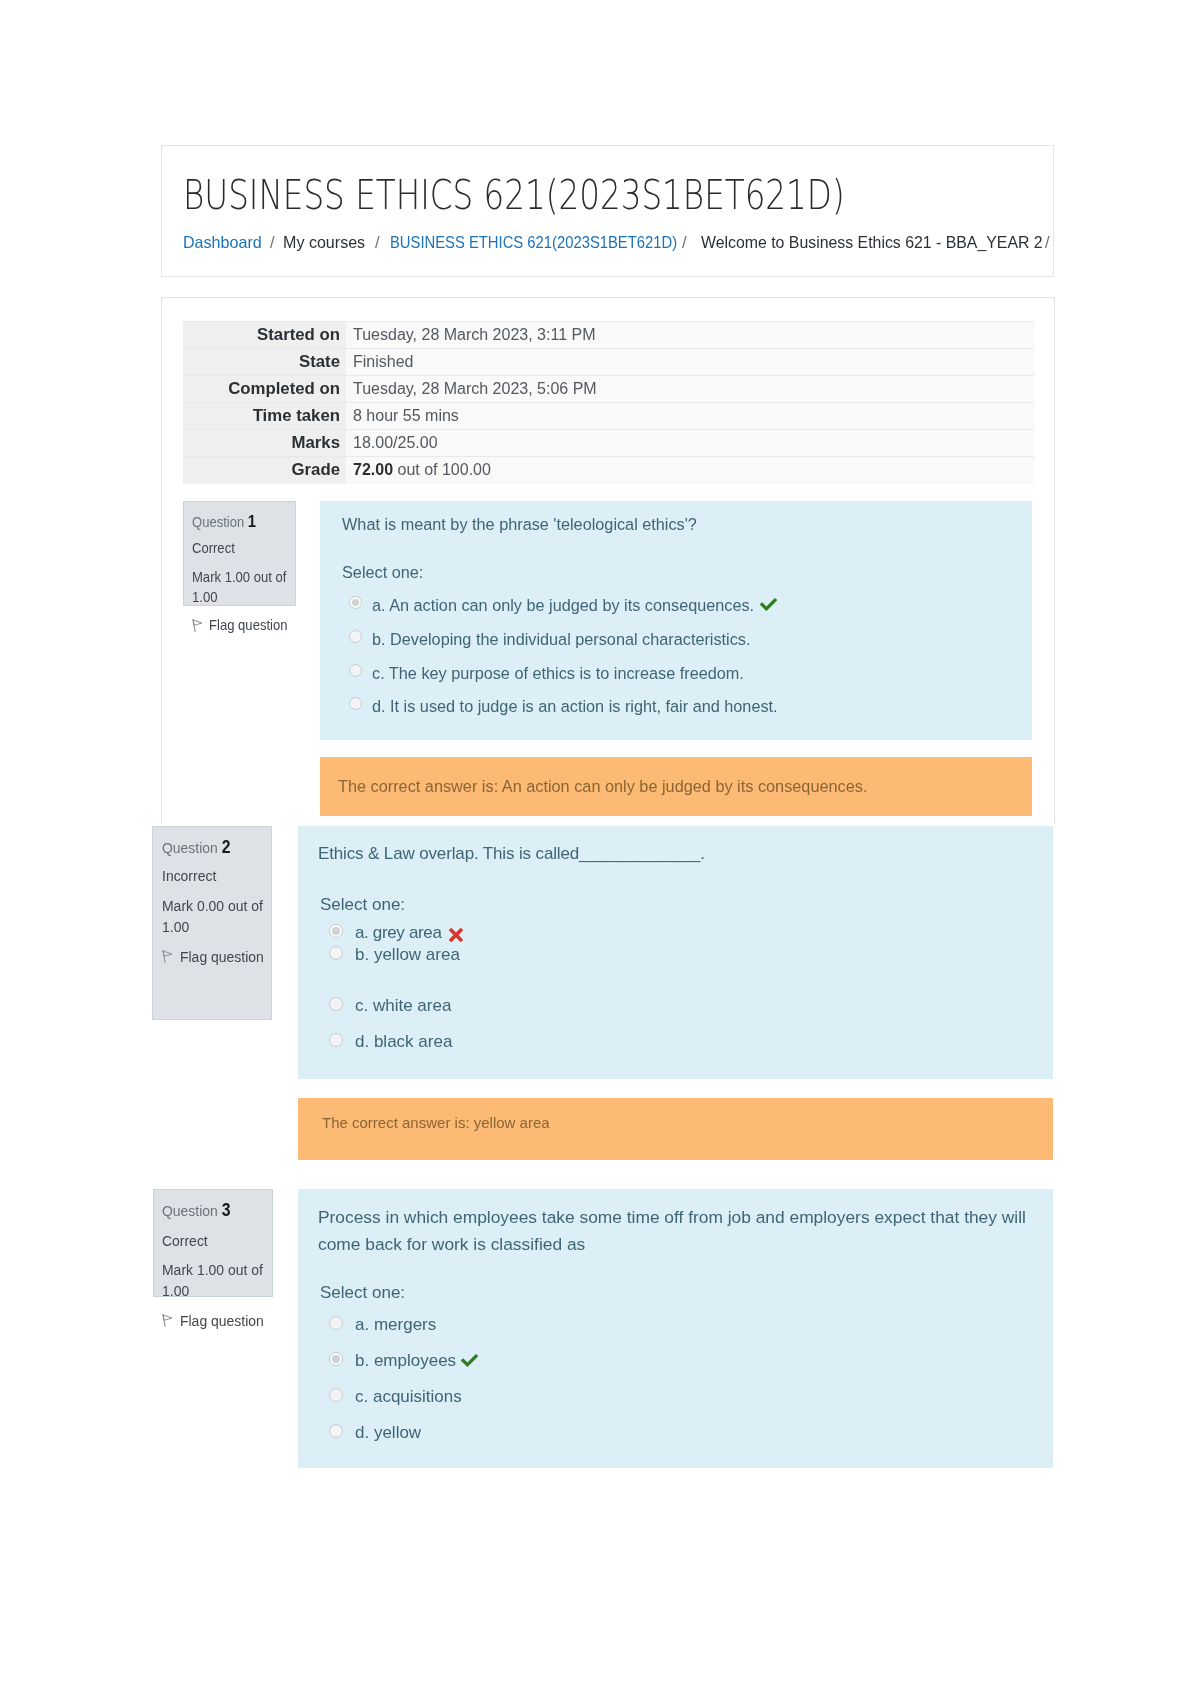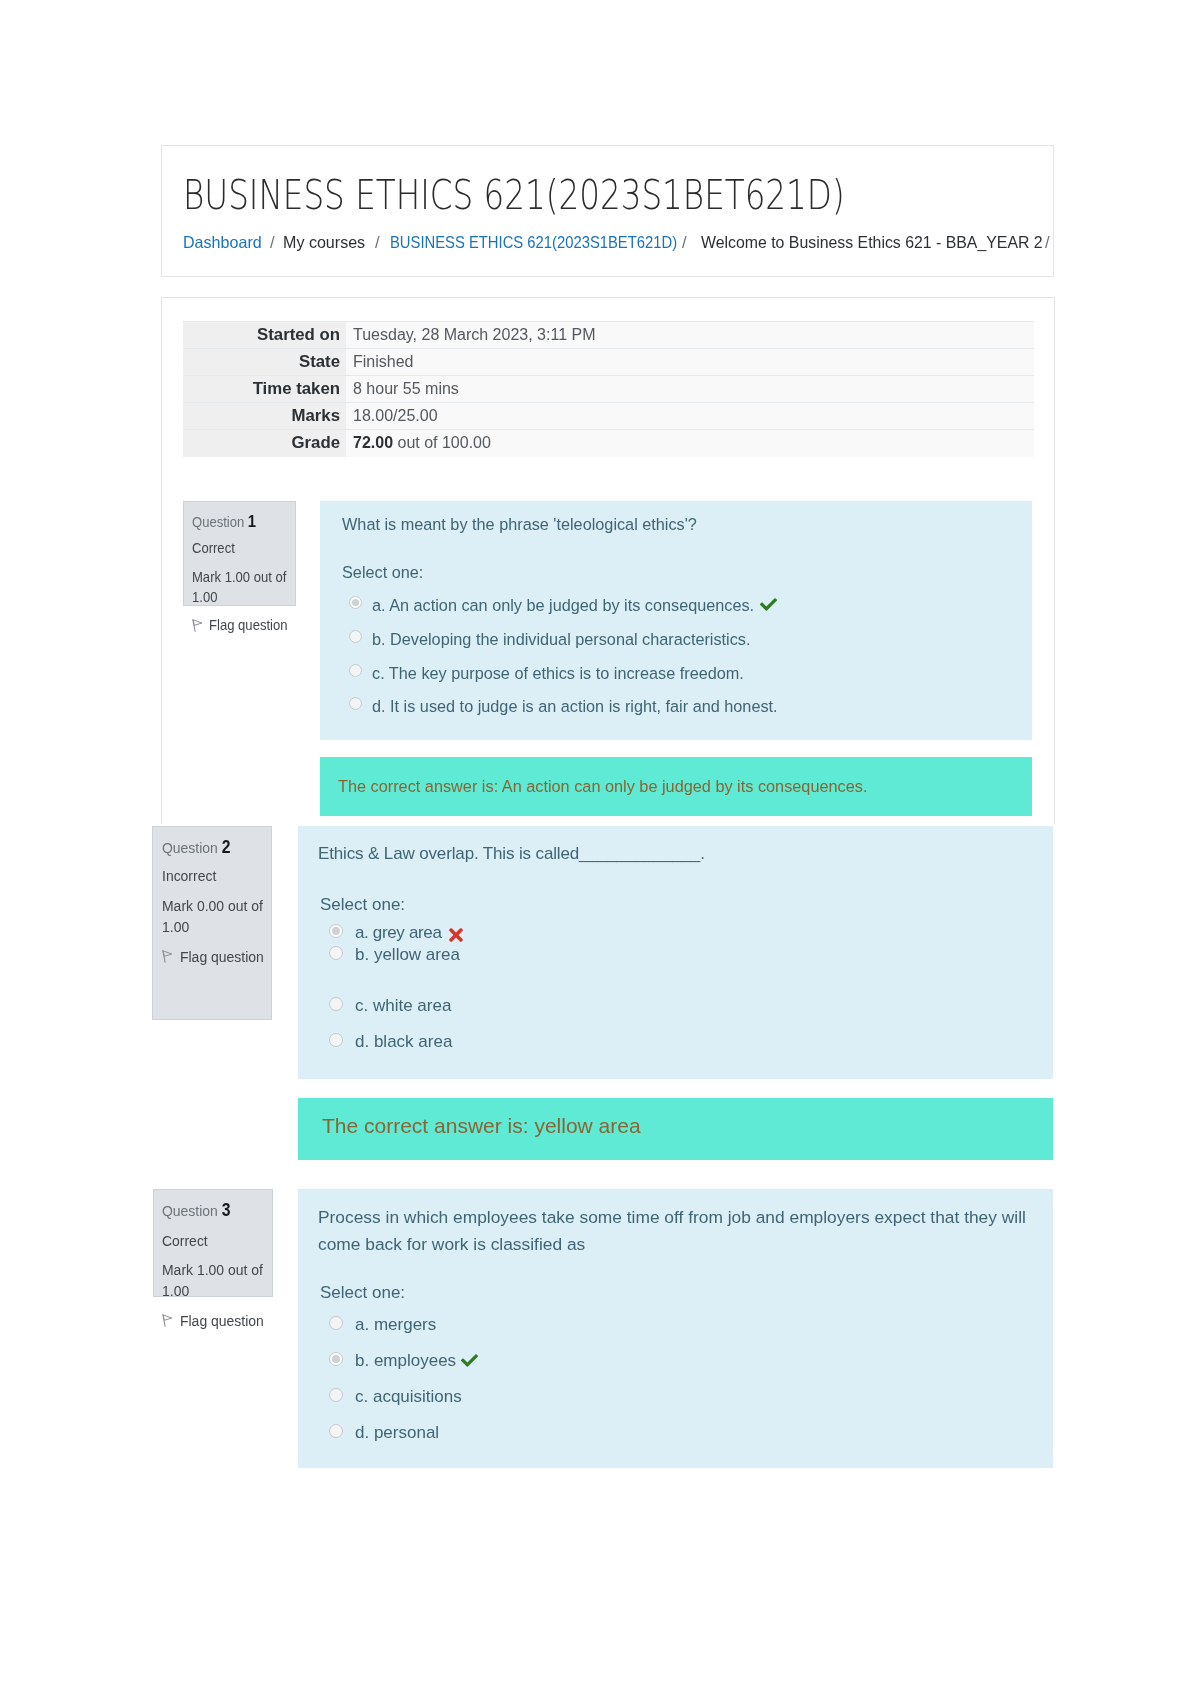--- a/index.html
+++ b/index.html
@@ -87,21 +87,21 @@
     border:1px solid #c6cacd;background:#f3f4f5;box-sizing:border-box;
   }
   .radio.on{background:#fcfcfc;}
   .radio.on::after{
     content:"";position:absolute;border-radius:50%;background:#ced2d4;
   }
   .ok-icon,.bad-icon{display:inline-block;}
   .mkicon{display:block;}
 
   .qfeedback{
-    position:absolute;background:#5eead4;box-sizing:border-box;
+    position:absolute;background:#fdba74;box-sizing:border-box;
   }
   .qfeedback .fbtext{position:absolute;white-space:nowrap;color:#8a6534;}
 
   
   .q1info{left:183px;top:501px;width:113px;height:105px;font-size:14.5px;}
   .q1info .line{transform:scaleX(0.9);}
   .q1info .qno{left:8px;top:11px;font-size:14.5px;}
   .q1info .qno b{font-size:16.5px;}
   .q1info .qstate{left:8px;top:39px;}
   .q1info .qmark1{left:8px;top:68px;}
@@ -141,21 +141,21 @@
   .q2sel{top:69px;}
   .q2o0{top:97px;}
   .q2o1{top:119px;}
   .q2o2{top:170px;}
   .q2o3{top:206px;}
   .q2content .radio{left:9px;top:1px;width:14px;height:14px;}
   .q2content .radio.on::after{left:2px;top:2px;width:8px;height:8px;}
   .q2content .olabel{margin-left:35px;}
   .q2content .bad-icon{margin-left:7px;vertical-align:-7px;}
   .q2o0 .olabel{letter-spacing:-0.35px;}
-  .q2fb{left:298px;top:1098px;width:755px;height:62px;font-size:21px;}
+  .q2fb{left:298px;top:1098px;width:755px;height:62px;font-size:15px;}
   .q2fb .fbtext{left:24px;top:16px;}
 
   
   .q3info{left:153px;top:1189px;width:120px;height:108px;font-size:15.5px;}
   .q3info .line{transform:scaleX(0.9);}
   .q3info .qno{left:8px;top:12px;font-size:15.5px;}
   .q3info .qno b{font-size:17.5px;}
   .q3info .qstate{left:8px;top:43px;}
   .q3info .qmark1{left:8px;top:72px;}
   .q3info .qmark2{left:8px;top:93px;}
@@ -200,20 +200,24 @@
       <tbody>
         <tr>
           <th>Started on</th>
           <td>Tuesday, 28 March 2023, 3:11 PM</td>
         </tr>
         <tr>
           <th>State</th>
           <td>Finished</td>
         </tr>
         <tr>
+          <th>Completed on</th>
+          <td>Tuesday, 28 March 2023, 5:06 PM</td>
+        </tr>
+        <tr>
           <th>Time taken</th>
           <td>8 hour 55 mins</td>
         </tr>
         <tr>
           <th>Marks</th>
           <td>18.00/25.00</td>
         </tr>
         <tr>
           <th>Grade</th>
           <td><b>72.00</b><span> out of 100.00</span></td>
@@ -291,16 +295,16 @@
   </div>
   <div class="qcontent q3content">
     <div class="qline q3t1">Process in which employees take some time off from job and employers expect that they will</div>
     <div class="qline q3t2">come back for work is classified as</div>
     <div class="qline q3sel">Select one:</div>
     <div class="qline q3o0"><span class="radio"></span><span class="olabel">a. mergers</span></div>
     <div class="qline q3o1"><span class="radio on"></span><span class="olabel">b. employees</span><span class="ok-icon"><svg class="mkicon" width="17" height="17" viewBox="0 0 512 512">
             <path fill="#2e7d22" d="M173.898 439.404l-166.4-166.4c-9.997-9.997-9.997-26.206 0-36.204l36.203-36.204c9.997-9.998 26.207-9.998 36.204 0L192 312.69 432.095 72.596c9.997-9.997 26.207-9.997 36.204 0l36.203 36.204c9.997 9.997 9.997 26.206 0 36.204l-294.4 294.401c-9.998 9.997-26.207 9.997-36.204-.001z"></path>
           </svg></span></div>
     <div class="qline q3o2"><span class="radio"></span><span class="olabel">c. acquisitions</span></div>
-    <div class="qline q3o3"><span class="radio"></span><span class="olabel">d. personal</span></div>
+    <div class="qline q3o3"><span class="radio"></span><span class="olabel">d. yellow</span></div>
   </div>
 
 </div>
 
 </body></html>

